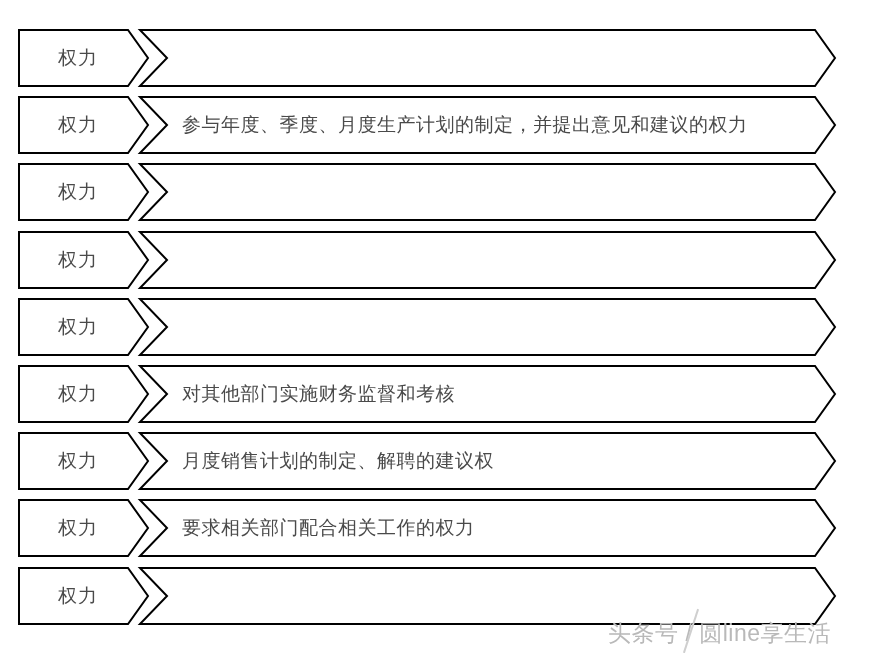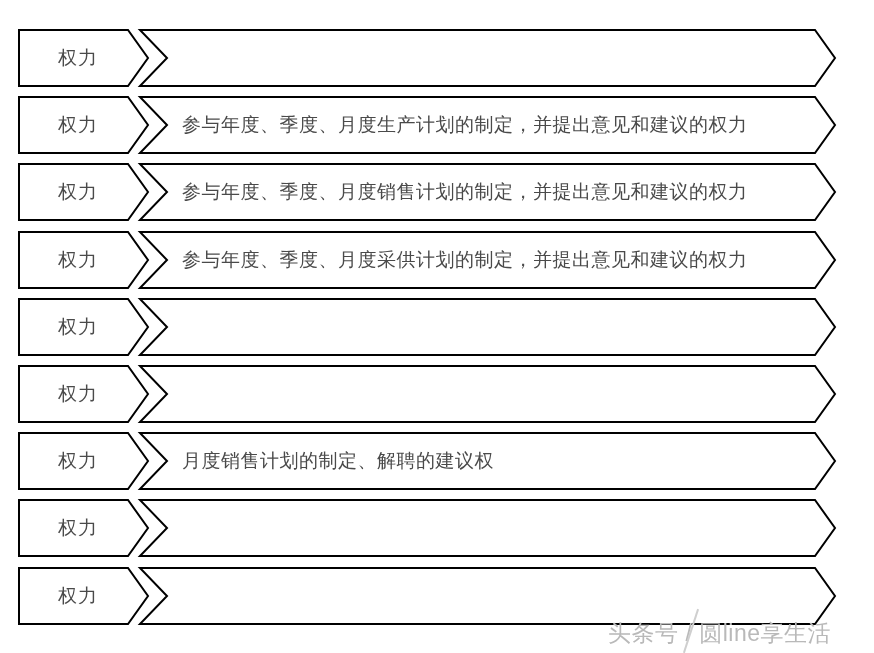--- a/index.html
+++ b/index.html
@@ -109,58 +109,58 @@
       </svg>
       <div class="label-text">权力</div>
       <div class="body-text">参与年度、季度、月度生产计划的制定，并提出意见和建议的权力</div>
     </div>
     <div class="row" style="top: 163.4px;">
       <svg class="row-svg" viewBox="0 0 874 68" width="874" height="68">
         <polygon points="19,1 128,1 148,29 128,57 19,57" fill="#ffffff" stroke="#000000" stroke-width="2" stroke-linejoin="miter"></polygon>
         <polygon points="140,1 815,1 835,29 815,57 140,57 167,29" fill="#ffffff" stroke="#000000" stroke-width="2" stroke-linejoin="miter"></polygon>
       </svg>
       <div class="label-text">权力</div>
-      <div class="body-text">参与年度、季度、月度销售计划的制定，并提出意见和建议的权力</div>
     </div>
     <div class="row" style="top: 230.6px;">
       <svg class="row-svg" viewBox="0 0 874 68" width="874" height="68">
         <polygon points="19,1 128,1 148,29 128,57 19,57" fill="#ffffff" stroke="#000000" stroke-width="2" stroke-linejoin="miter"></polygon>
         <polygon points="140,1 815,1 835,29 815,57 140,57 167,29" fill="#ffffff" stroke="#000000" stroke-width="2" stroke-linejoin="miter"></polygon>
       </svg>
       <div class="label-text">权力</div>
-      <div class="body-text">参与年度、季度、月度采供计划的制定，并提出意见和建议的权力</div>
     </div>
     <div class="row" style="top: 297.8px;">
       <svg class="row-svg" viewBox="0 0 874 68" width="874" height="68">
         <polygon points="19,1 128,1 148,29 128,57 19,57" fill="#ffffff" stroke="#000000" stroke-width="2" stroke-linejoin="miter"></polygon>
         <polygon points="140,1 815,1 835,29 815,57 140,57 167,29" fill="#ffffff" stroke="#000000" stroke-width="2" stroke-linejoin="miter"></polygon>
       </svg>
       <div class="label-text">权力</div>
     </div>
     <div class="row" style="top: 365px;">
       <svg class="row-svg" viewBox="0 0 874 68" width="874" height="68">
         <polygon points="19,1 128,1 148,29 128,57 19,57" fill="#ffffff" stroke="#000000" stroke-width="2" stroke-linejoin="miter"></polygon>
         <polygon points="140,1 815,1 835,29 815,57 140,57 167,29" fill="#ffffff" stroke="#000000" stroke-width="2" stroke-linejoin="miter"></polygon>
       </svg>
       <div class="label-text">权力</div>
+      <div class="body-text">对其他部门实施财务监督和考核</div>
     </div>
     <div class="row" style="top: 432.2px;">
       <svg class="row-svg" viewBox="0 0 874 68" width="874" height="68">
         <polygon points="19,1 128,1 148,29 128,57 19,57" fill="#ffffff" stroke="#000000" stroke-width="2" stroke-linejoin="miter"></polygon>
         <polygon points="140,1 815,1 835,29 815,57 140,57 167,29" fill="#ffffff" stroke="#000000" stroke-width="2" stroke-linejoin="miter"></polygon>
       </svg>
       <div class="label-text">权力</div>
       <div class="body-text">月度销售计划的制定、解聘的建议权</div>
     </div>
     <div class="row" style="top: 499.4px;">
       <svg class="row-svg" viewBox="0 0 874 68" width="874" height="68">
         <polygon points="19,1 128,1 148,29 128,57 19,57" fill="#ffffff" stroke="#000000" stroke-width="2" stroke-linejoin="miter"></polygon>
         <polygon points="140,1 815,1 835,29 815,57 140,57 167,29" fill="#ffffff" stroke="#000000" stroke-width="2" stroke-linejoin="miter"></polygon>
       </svg>
       <div class="label-text">权力</div>
+      <div class="body-text">要求相关部门配合相关工作的权力</div>
     </div>
     <div class="row" style="top: 566.6px;">
       <svg class="row-svg" viewBox="0 0 874 68" width="874" height="68">
         <polygon points="19,1 128,1 148,29 128,57 19,57" fill="#ffffff" stroke="#000000" stroke-width="2" stroke-linejoin="miter"></polygon>
         <polygon points="140,1 815,1 835,29 815,57 140,57 167,29" fill="#ffffff" stroke="#000000" stroke-width="2" stroke-linejoin="miter"></polygon>
       </svg>
       <div class="label-text">权力</div>
     </div>
   </div>
 

